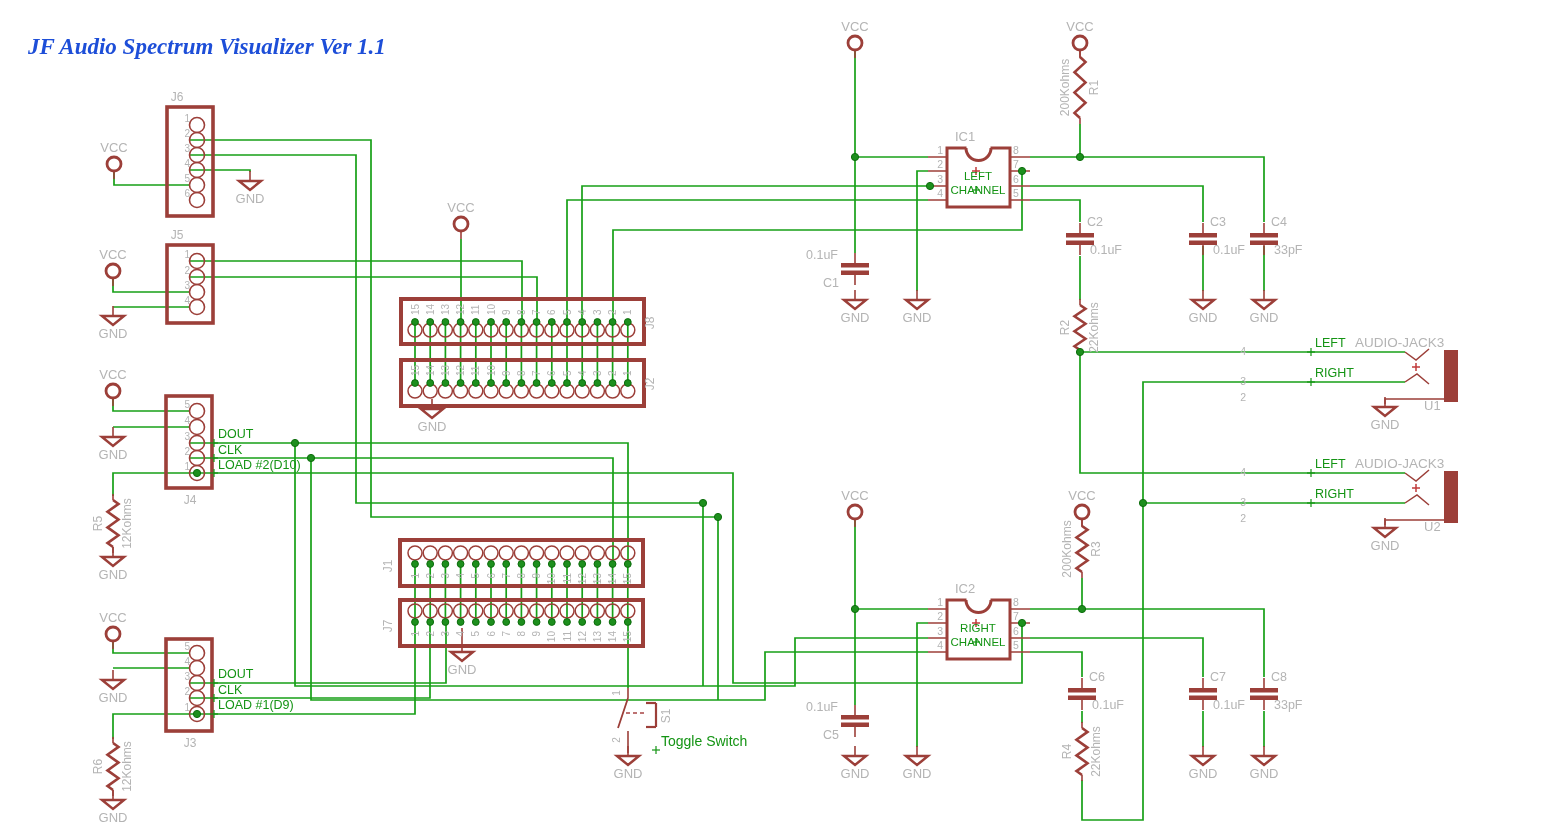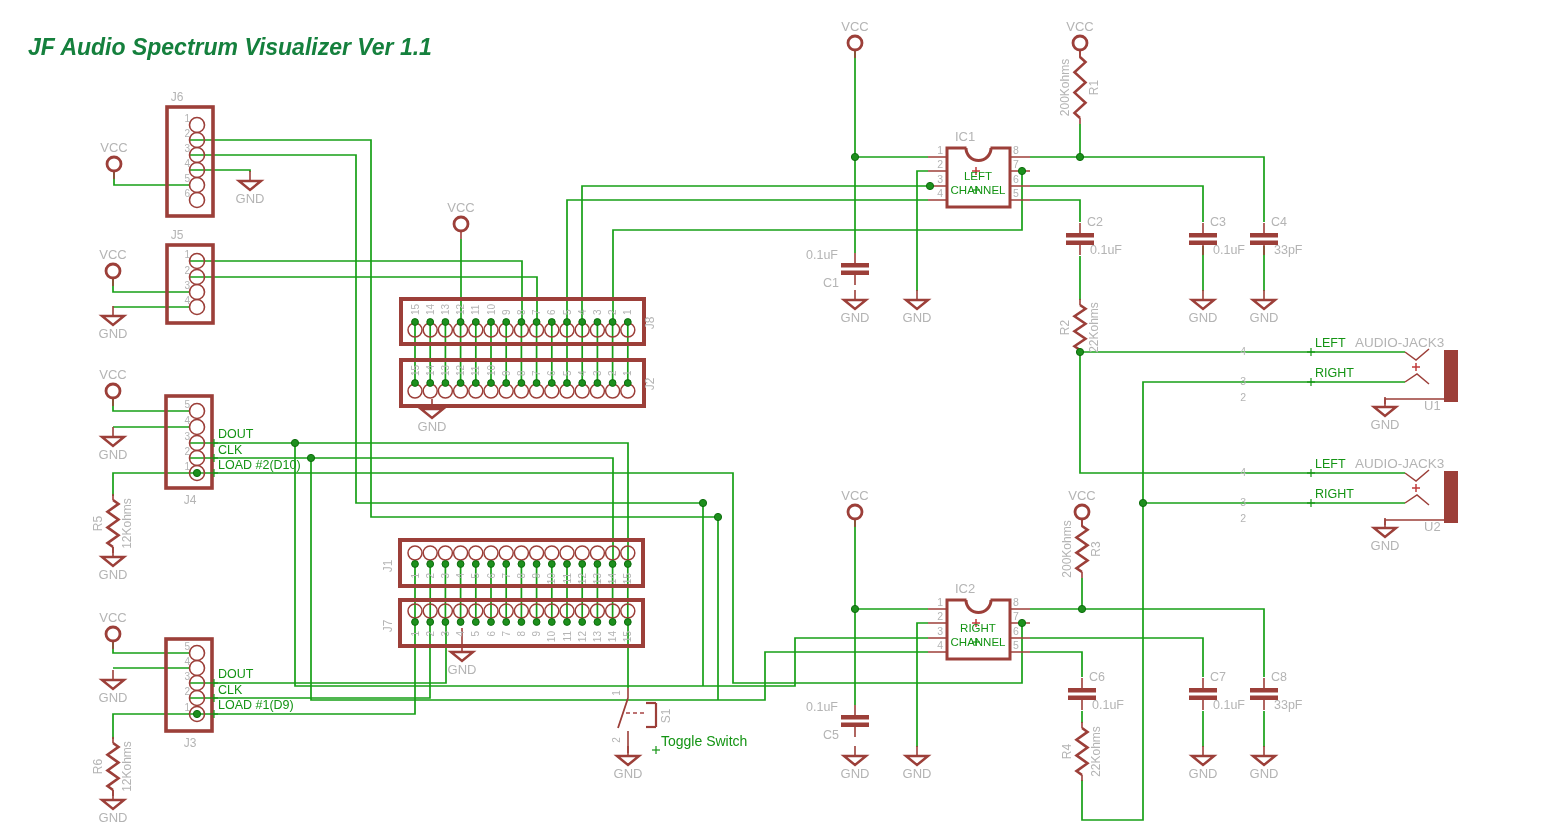--- a/index.html
+++ b/index.html
@@ -1,19 +1,19 @@
 <!DOCTYPE html>
 <html><head>
 <meta charset="utf-8">
 <style>
   html,body{margin:0;padding:0;background:#fff;}
   #canvas{position:relative;width:1560px;height:838px;background:#fff;overflow:hidden;
           font-family:"Liberation Sans", sans-serif;}
   #title{position:absolute;left:28px;top:34px;font-size:23px;font-weight:bold;
-         font-style:italic;color:#15803d;letter-spacing:0px;}
+         font-style:italic;color:#1d4ed8;letter-spacing:0px;font-family:Liberation Serif, serif;}
   svg{position:absolute;left:0;top:0;}
   text{font-family:"Liberation Sans", sans-serif;}
 </style>
 </head>
 <body>
 
 <div id="canvas">
   <div id="title">JF Audio Spectrum Visualizer Ver 1.1</div>
   <svg id="schematic" width="1560" height="838" viewBox="0 0 1560 838">
       <g>

